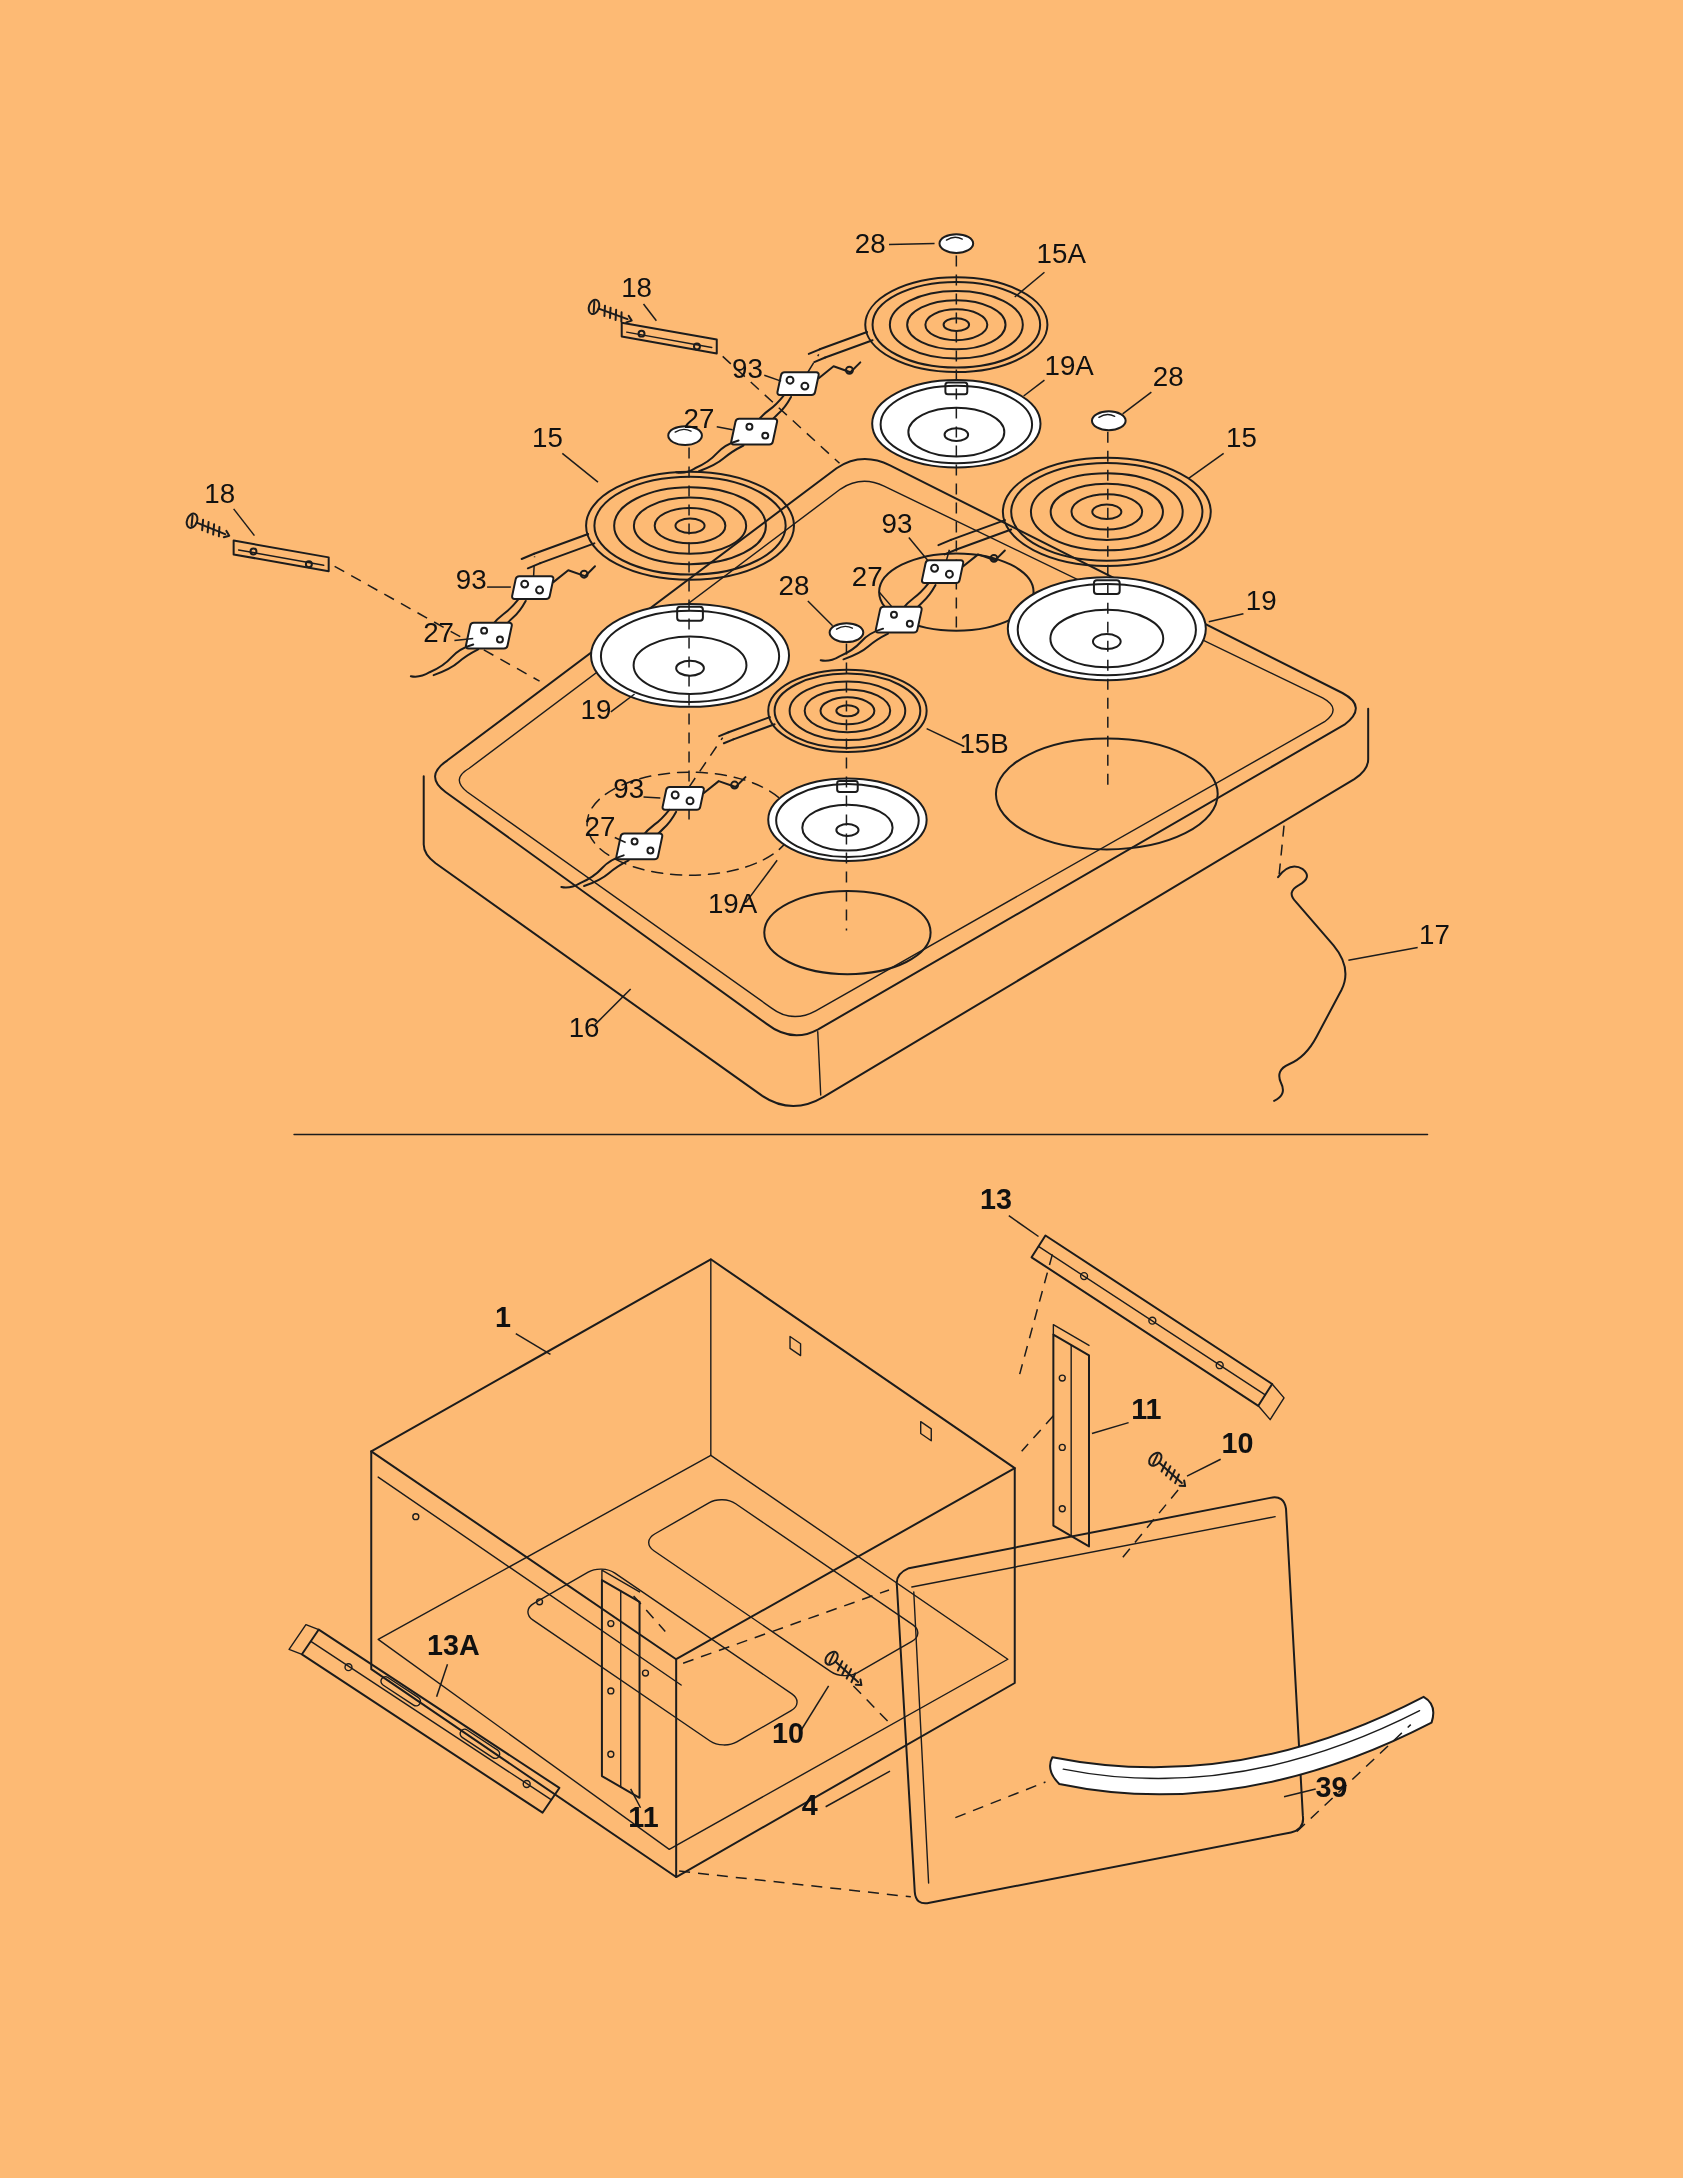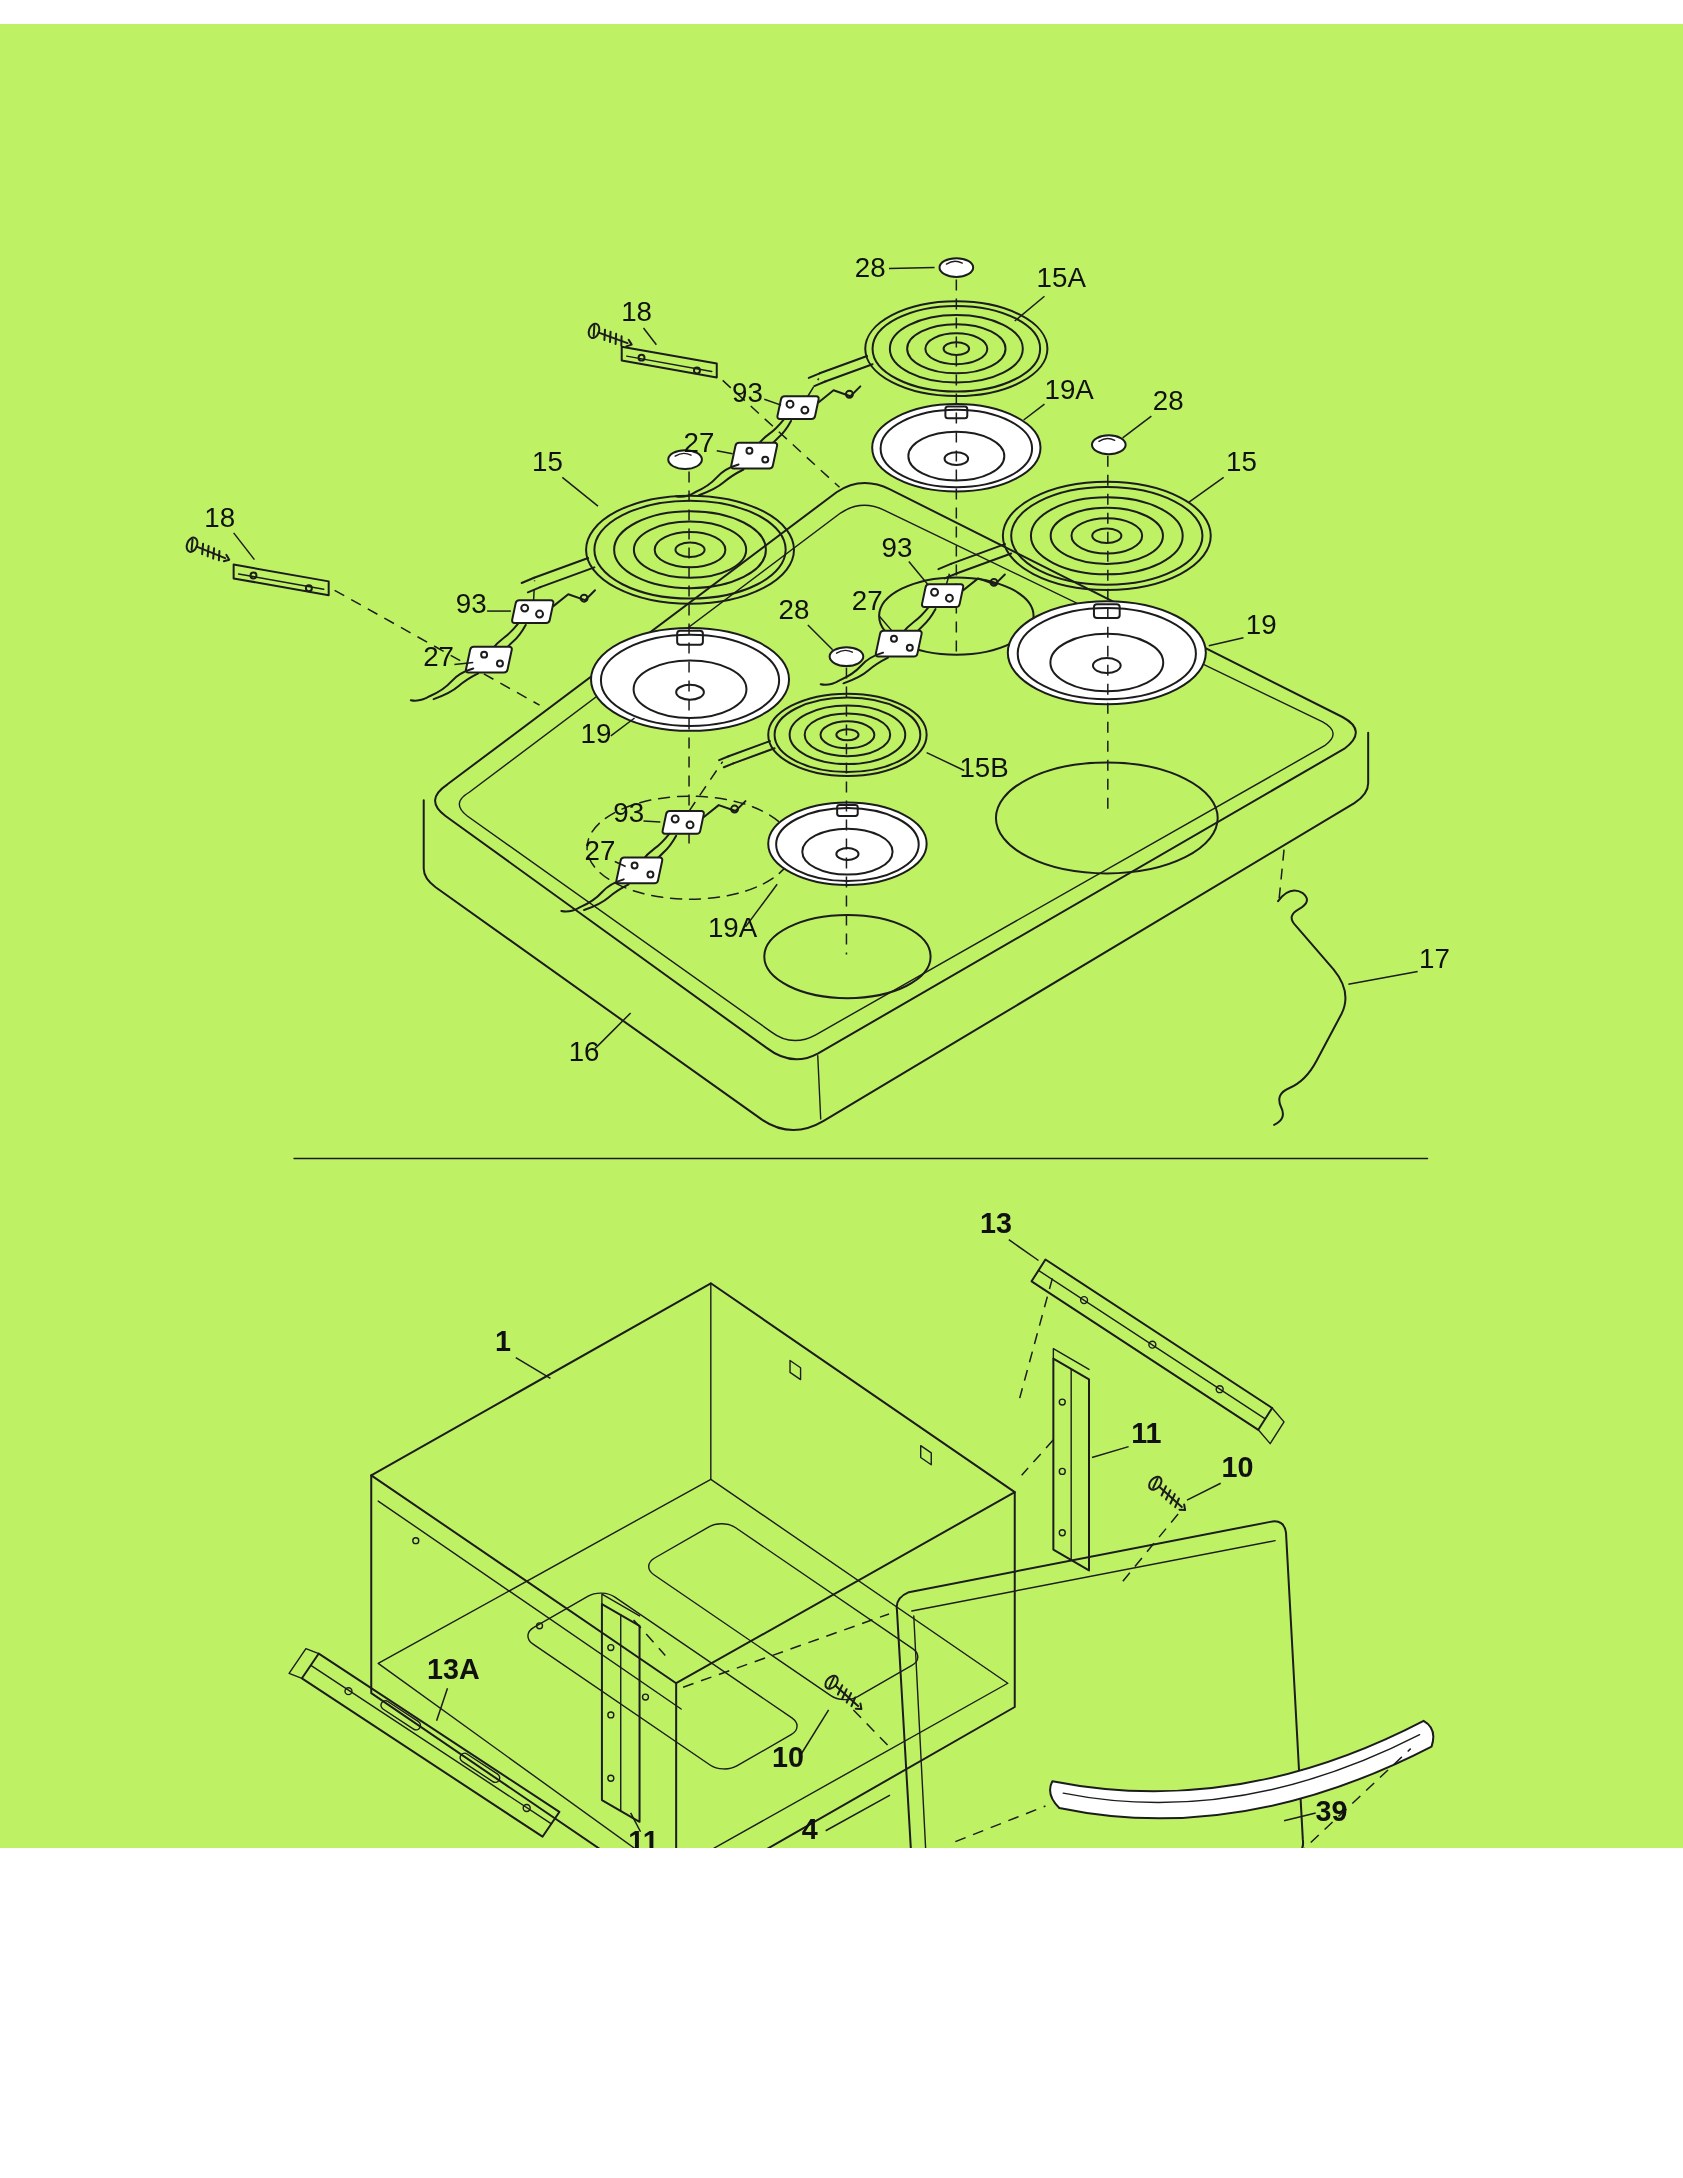--- a/index.html
+++ b/index.html
@@ -1,16 +1,16 @@
 <!DOCTYPE html>
 <html><head>
 <meta charset="utf-8">
 <style>
   html,body{margin:0;padding:0;background:#ffffff;}
-  .page{width:1683px;height:1824px;background:#bef264;position:relative;overflow:hidden;margin-top:24px;}
+  .page{width:1683px;height:2178px;background:#fdba74;position:relative;overflow:hidden;}
   svg{display:block;}
   svg *{vector-effect:non-scaling-stroke;}
   .ln{fill:none;stroke:#1c1c1c;stroke-width:2;stroke-linecap:round;stroke-linejoin:round;}
   .lnf{fill:#ffffff;stroke:#1c1c1c;stroke-width:2;stroke-linejoin:round;}
   .thin{fill:none;stroke:#1c1c1c;stroke-width:1.4;stroke-linecap:round;stroke-linejoin:round;}
   .dash{fill:none;stroke:#1c1c1c;stroke-width:1.5;stroke-dasharray:11 8;}
   .leader{stroke:#1c1c1c;stroke-width:1.5;}
   .callout{font-family:"Liberation Sans","DejaVu Sans",sans-serif;font-size:28px;fill:#111111;}
   .b{font-weight:bold;font-size:29px;}
 </style>

